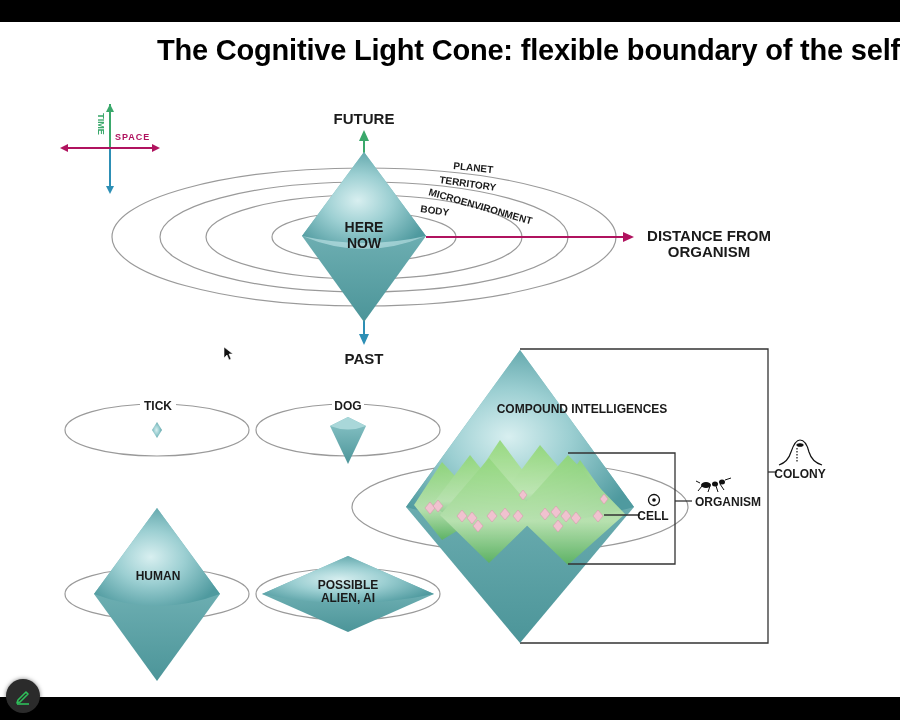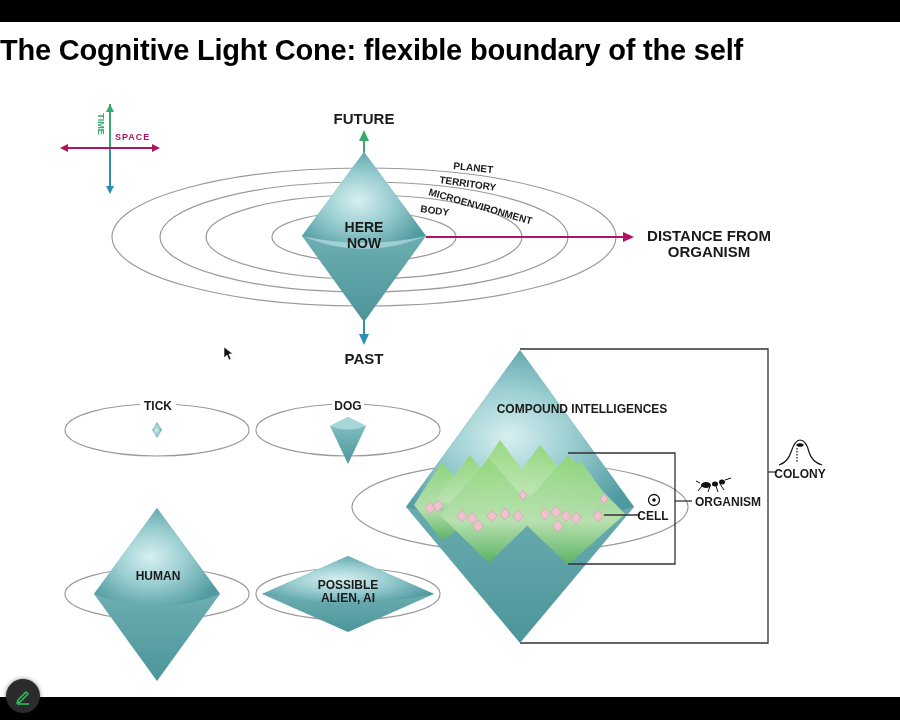--- a/index.html
+++ b/index.html
@@ -1,20 +1,20 @@
 <!DOCTYPE html>
 <html><head>
 <meta charset="utf-8">
 <style>
   html, body { margin: 0; padding: 0; }
   body { width: 900px; height: 720px; background: #000; position: relative; overflow: hidden; font-family: "Liberation Sans", sans-serif; }
   .topbar { position: absolute; left: 0; top: 0; width: 900px; height: 22px; background: #000; }
   .slide { position: absolute; left: 0; top: 22px; width: 900px; height: 675px; background: #fff; }
   .bottombar { position: absolute; left: 0; top: 697px; width: 900px; height: 23px; background: #000; }
-  .title { position: absolute; left: 0; top: 34px; width: 900px; text-align: left; font-size: 29px; font-weight: bold; color: #000; letter-spacing: -0.2px; }
+  .title { position: absolute; left: 0; top: 34px; width: 900px; text-align: right; font-size: 29px; font-weight: bold; color: #000; letter-spacing: -0.2px; }
   svg.diagram { position: absolute; left: 0; top: 0; width: 900px; height: 720px; }
   .lbl { font-family: "Liberation Sans", sans-serif; font-weight: bold; fill: #1a1a1a; }
   .pen-btn { position: absolute; left: 6px; top: 679px; width: 34px; height: 34px; border-radius: 50%; background: #2b2b2b; display: flex; align-items: center; justify-content: center; box-shadow: 0 0 4px rgba(0,0,0,0.5); }
 </style>
 </head>
 <body>
 
 <div class="topbar"></div>
 <div class="slide"></div>
 <div class="bottombar"></div>

